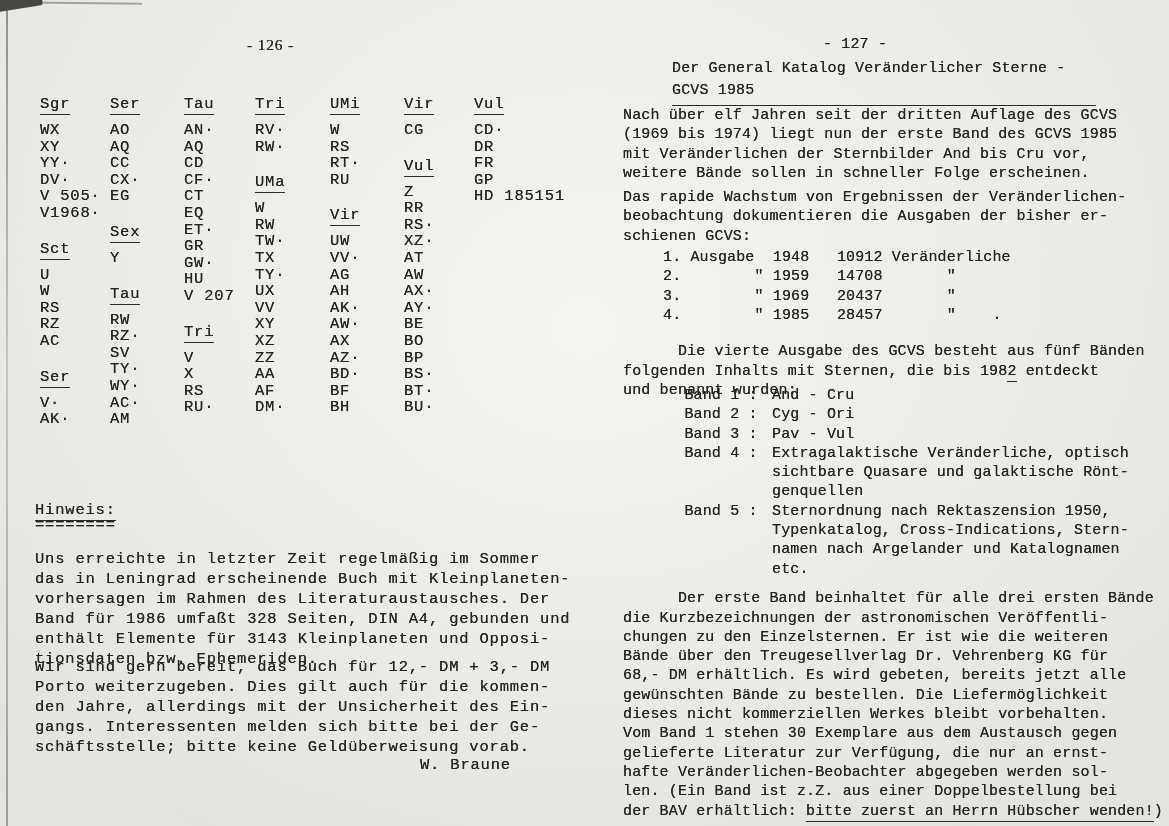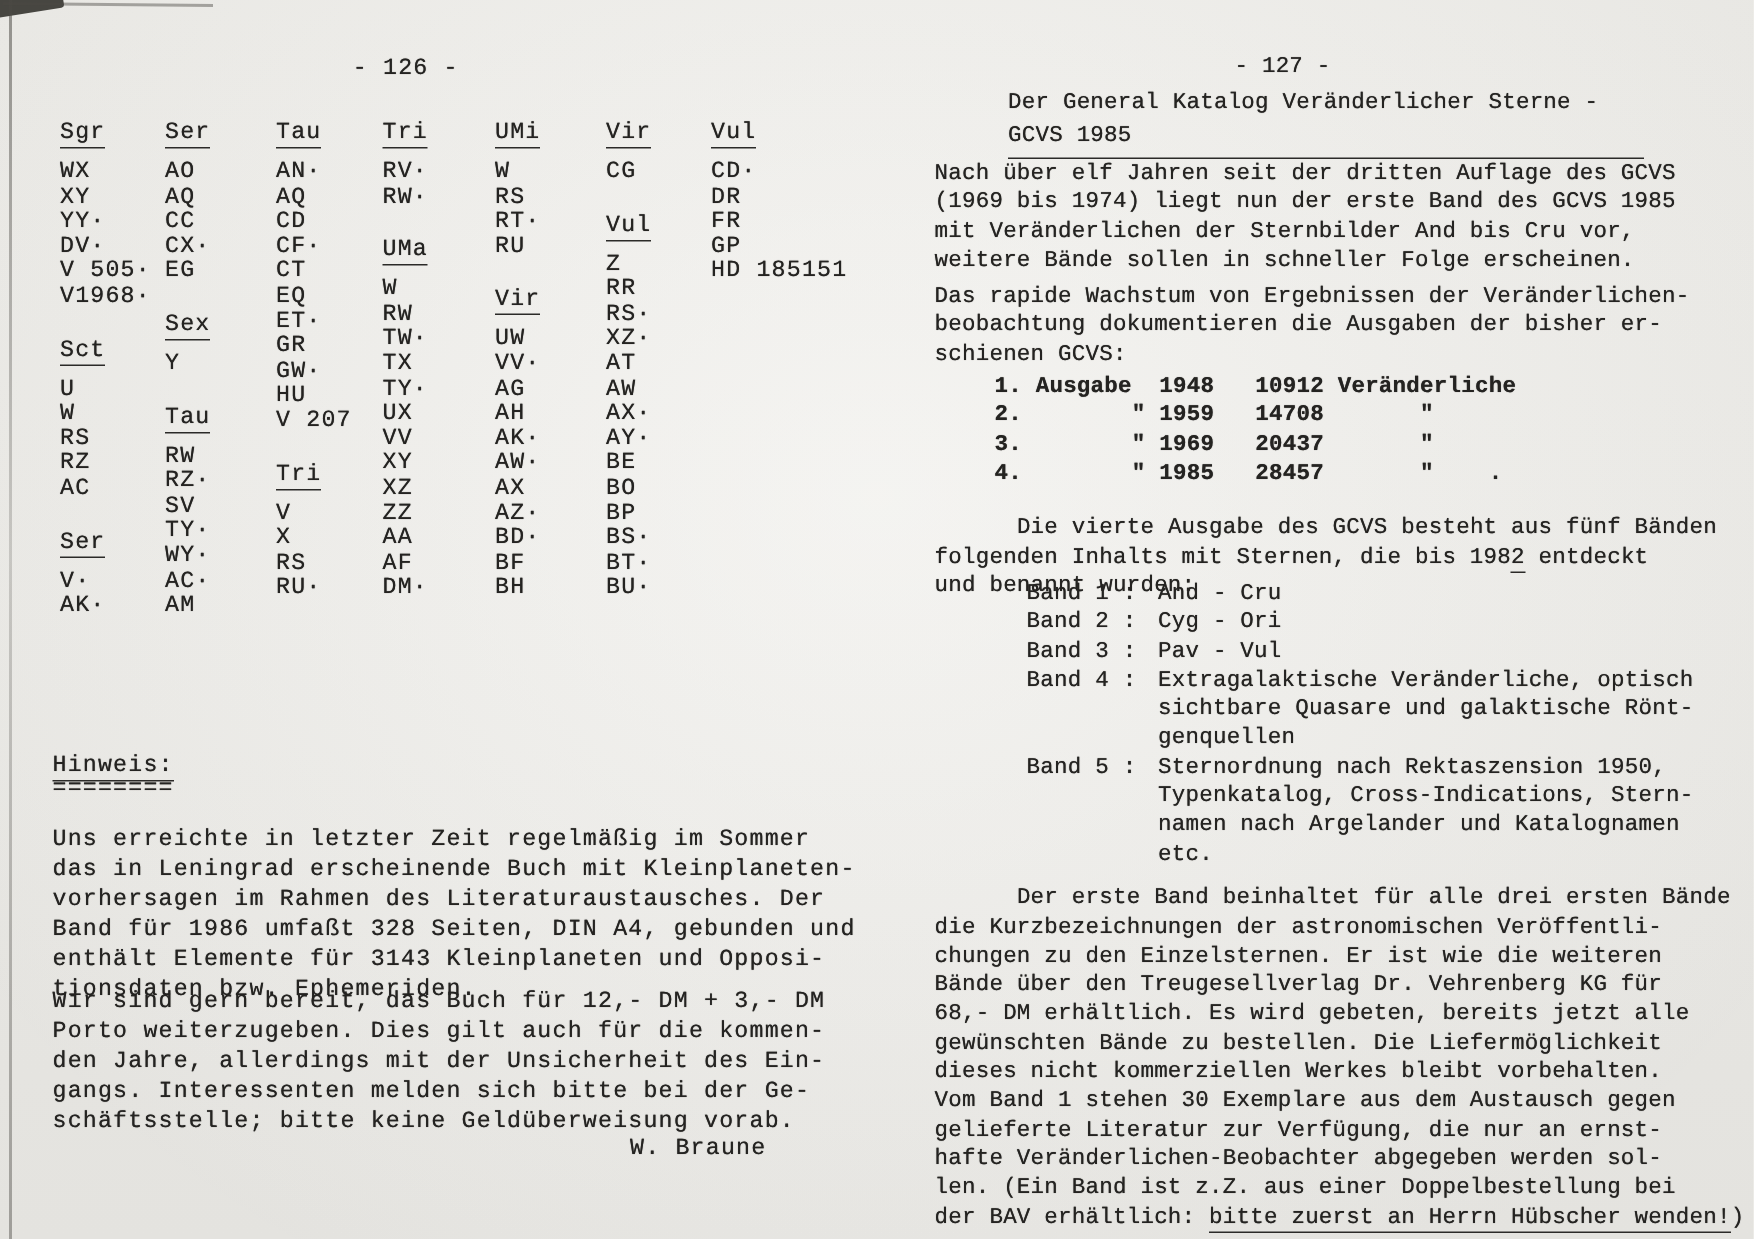--- a/index.html
+++ b/index.html
@@ -13,30 +13,30 @@
     position:relative;width:1169px;height:826px;
     background:
       radial-gradient(ellipse at 50% 40%, rgba(255,255,255,0.35), rgba(0,0,0,0.03) 85%),
       linear-gradient(180deg,#f0efeb 0%,#eeede9 60%,#ebeae6 100%);
     text-shadow:0 0 0.5px rgba(36,35,33,0.85);
   }
   .page{position:absolute;top:0;height:826px;}
   .page-left{left:0;width:600px;font-size:15.5px;letter-spacing:0.8px;}
   .page-right{left:600px;width:569px;font-size:15px;letter-spacing:0.15px;}
   .page-num{position:absolute;top:36px;text-align:center;}
-  .page-left .page-num{left:38px;width:465px;}
+  .page-left .page-num{left:38px;width:465px;font-family:Liberation Serif, serif;}
   .page-right .page-num{left:0;width:510px;text-align:center;}
   .u{border-bottom:1.7px solid #2b2a28;padding-bottom:1px;}
   .para{position:absolute;white-space:pre-wrap;}
   .page-left .para{line-height:20px;left:35px;width:560px;}
   .page-right .para{line-height:19.3px;left:23px;width:560px;}
 
   
   .star-table{position:absolute;top:78px;left:38px;width:545px;height:360px;}
-  .star-col{position:absolute;top:0;}
+  .star-col{position:absolute;top:16px;}
   .star-group{margin-top:17px;}
   .star-group:first-child{margin-top:0;}
   .star-header{line-height:20px;margin-bottom:8px;}
   .star-item{line-height:16.6px;white-space:pre;}
 
   
   .hinweis{position:absolute;top:501px;left:35px;line-height:19px;}
   .equals{line-height:9px;margin-top:1px;letter-spacing:0.8px;}
   .section-title{position:absolute;top:519px;left:95px;line-height:20px;}
   .para.p1{top:549px;}
@@ -45,21 +45,21 @@
 
   
   .title-block{
     position:absolute;top:58px;left:72px;width:424px;
     text-align:left;line-height:21.5px;padding-bottom:4px;
     border-bottom:1.9px solid #2b2a28;
   }
   .para.rp1{top:106px;}
   .para.rp2{top:188px;}
   .editions{position:absolute;top:248px;left:63px;}
-  .edition-row{white-space:pre;line-height:19.3px;font-weight:bold;}
+  .edition-row{white-space:pre;line-height:19.3px;}
   .para.rp3{top:323px;}
   .bands{position:absolute;top:386px;left:70px;width:490px;}
   .band-row{display:flex;line-height:19.3px;}
   .band-label{width:102px;flex:none;white-space:pre;text-align:center;}
   .band-text{white-space:pre-wrap;}
   .para.rp4{top:570px;}
 
   
   .corner-artifact{
     position:absolute;top:-7px;left:-10px;width:52px;height:16px;

